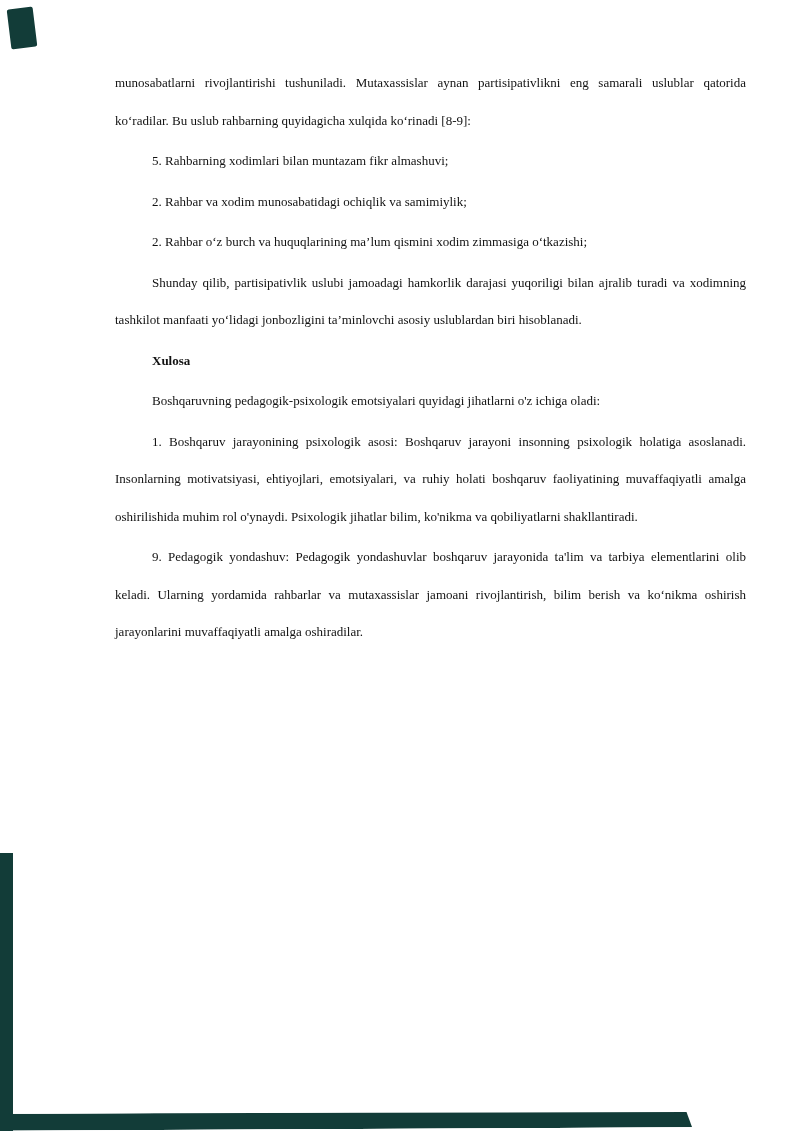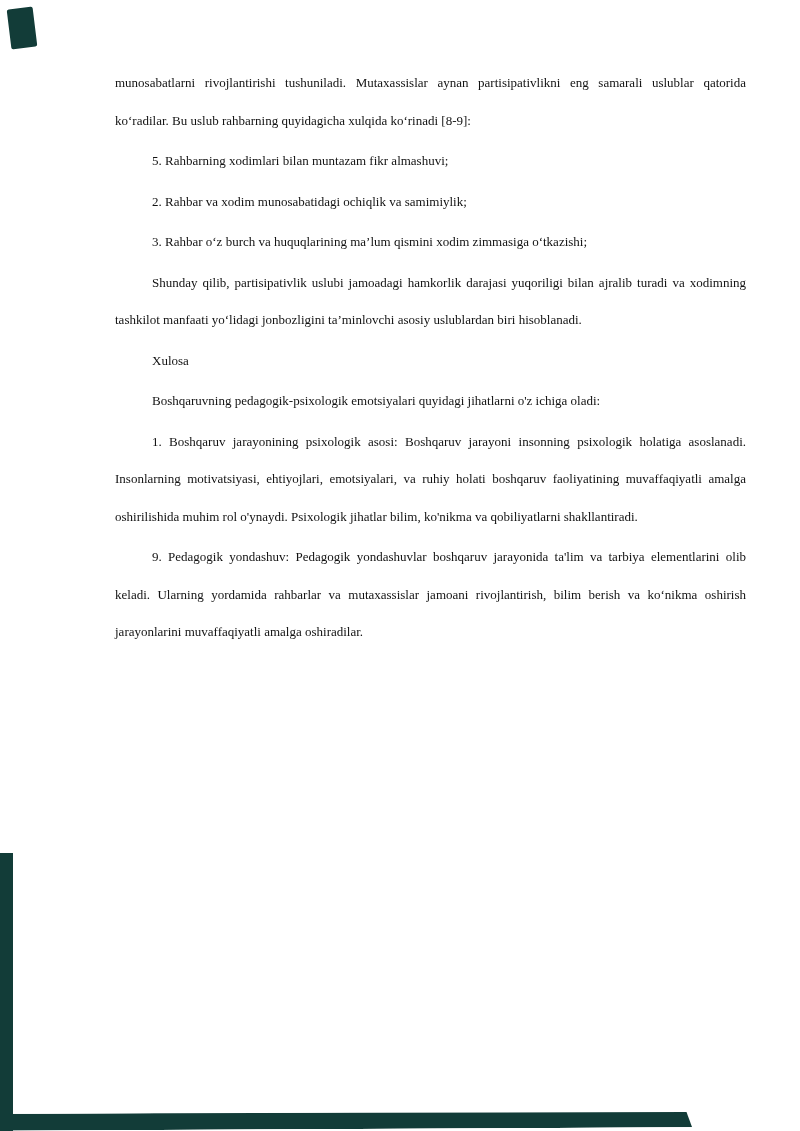--- a/index.html
+++ b/index.html
@@ -27,21 +27,21 @@
     text-justify: inter-word;
   }
   .para {
     margin: 0 0 3px 0;
     text-indent: 37px;
   }
   .para.no-indent {
     text-indent: 0;
   }
   .para.heading {
-    font-weight: normal;
+    font-weight: bold;
     text-align: left;
   }
   
   .artifact {
     position: absolute;
     background: #123c38;
   }
   .artifact-corner {
     left: 9px;
     top: 8px;
@@ -69,21 +69,21 @@
 <body>
 
 <div class="page">
 
   <div class="artifact artifact-corner" style="background-color: rgb(18, 60, 56);"></div>
 
   <div class="content">
     <p class="para no-indent">munosabatlarni rivojlantirishi tushuniladi. Mutaxassislar aynan partisipativlikni eng samarali uslublar qatorida ko‘radilar. Bu uslub rahbarning quyidagicha xulqida ko‘rinadi [8-9]:</p>
     <p class="para">5. Rahbarning xodimlari bilan muntazam fikr almashuvi;</p>
     <p class="para">2. Rahbar va xodim munosabatidagi ochiqlik va samimiylik;</p>
-    <p class="para">3. Rahbar o‘z burch va huquqlarining ma’lum qismini xodim zimmasiga o‘tkazishi;</p>
+    <p class="para">2. Rahbar o‘z burch va huquqlarining ma’lum qismini xodim zimmasiga o‘tkazishi;</p>
     <p class="para">Shunday qilib, partisipativlik uslubi jamoadagi hamkorlik darajasi yuqoriligi bilan ajralib turadi va xodimning tashkilot manfaati yo‘lidagi jonbozligini ta’minlovchi asosiy uslublardan biri hisoblanadi.</p>
     <p class="para heading">Xulosa</p>
     <p class="para">Boshqaruvning pedagogik-psixologik emotsiyalari quyidagi jihatlarni o'z ichiga oladi:</p>
     <p class="para">1. Boshqaruv jarayonining psixologik asosi: Boshqaruv jarayoni insonning psixologik holatiga asoslanadi. Insonlarning motivatsiyasi, ehtiyojlari, emotsiyalari, va ruhiy holati boshqaruv faoliyatining muvaffaqiyatli amalga oshirilishida muhim rol o'ynaydi. Psixologik jihatlar bilim, ko'nikma va qobiliyatlarni shakllantiradi.</p>
     <p class="para">9. Pedagogik yondashuv: Pedagogik yondashuvlar boshqaruv jarayonida ta'lim va tarbiya elementlarini olib keladi. Ularning yordamida rahbarlar va mutaxassislar jamoani rivojlantirish, bilim berish va ko‘nikma oshirish jarayonlarini muvaffaqiyatli amalga oshiradilar.</p>
   </div>
 
   <div class="artifact artifact-left" style="background-color: rgb(18, 60, 56);"></div>
   <div class="artifact artifact-bottom" style="background-color: rgb(18, 60, 56);"></div>
 

